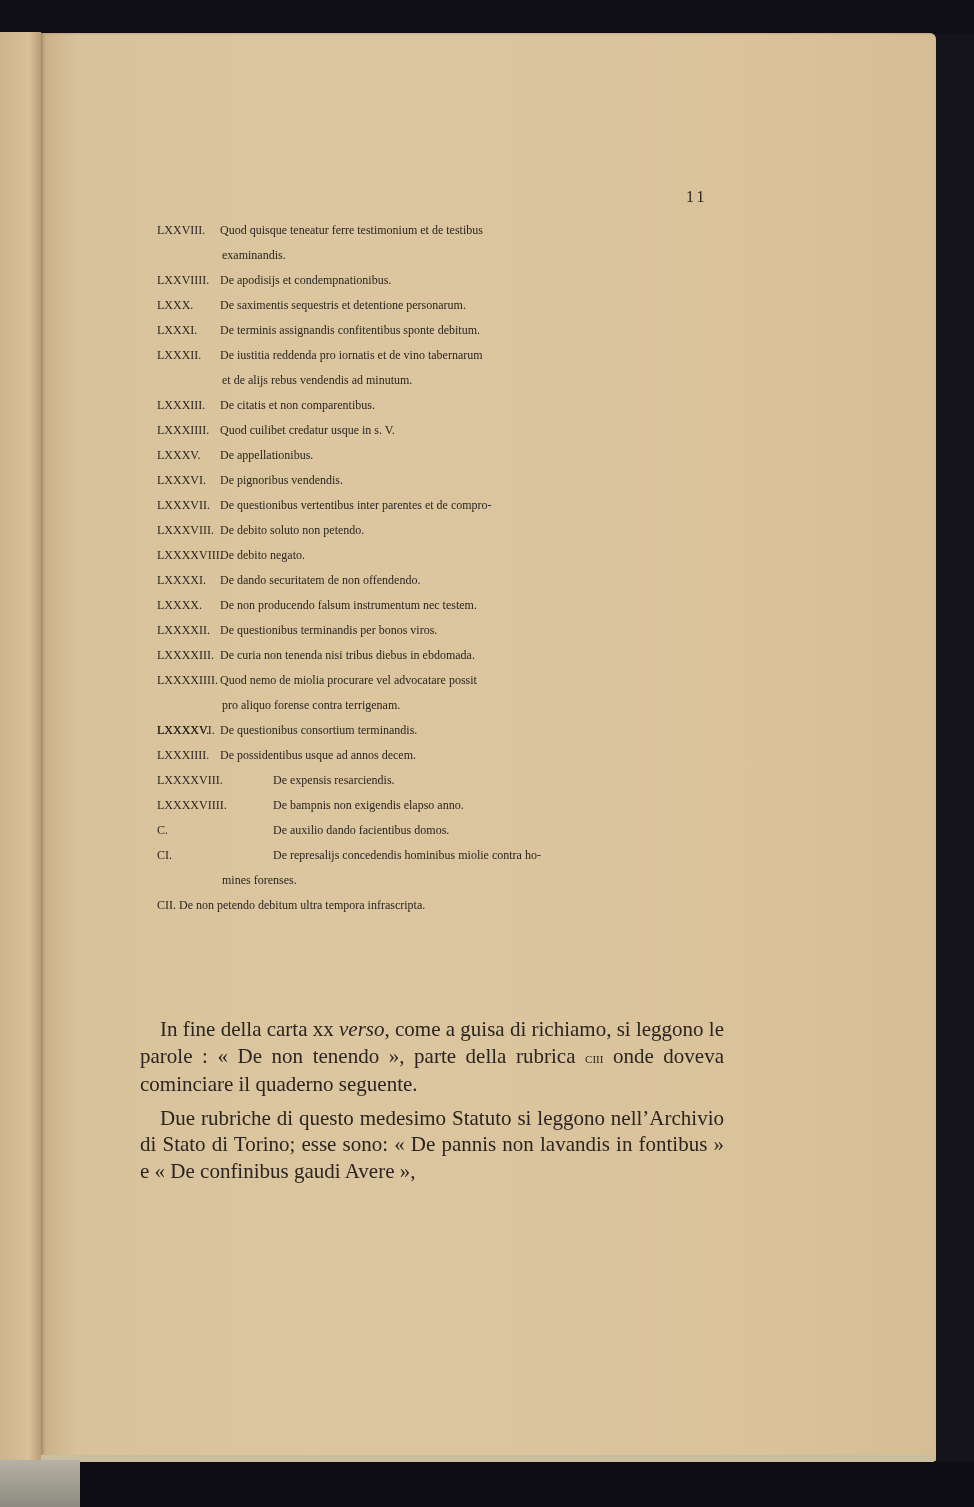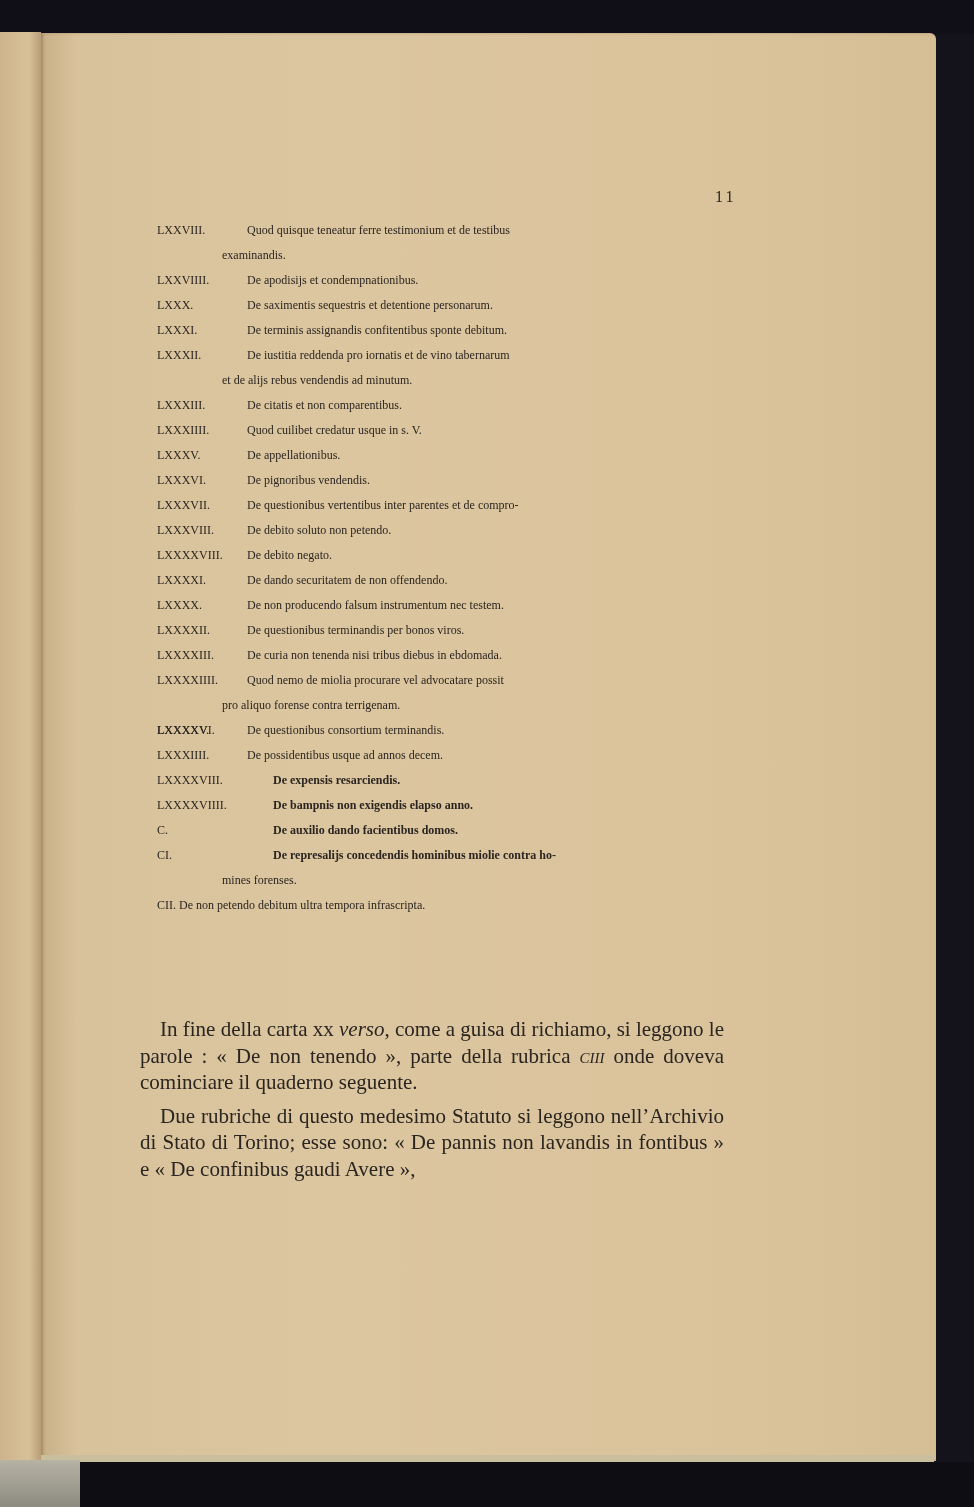--- a/index.html
+++ b/index.html
@@ -23,37 +23,37 @@
     position: absolute; left: 41px; top: 33px; width: 895px; height: 1428px;
     background: linear-gradient(90deg, #c8af88 0%, #d8c29b 4%, #dcc6a0 30%, #dac39b 80%, #d5bd94 100%);
     border-top-right-radius: 6px;
     box-shadow: inset 2px 0 3px rgba(90,70,40,0.35);
   }
   .page-foot-strip {
     position: absolute; left: 41px; top: 1455px; width: 893px; height: 10px;
     background: #c9bf9f;
   }
   .page-number {
-    position: absolute; left: 715px; top: 188px;
+    position: absolute; left: 686px; top: 188px;
     font-size: 16px; letter-spacing: 3px;
   }
   .toc { position: absolute; left: 157px; top: 218px; width: 575px; }
   .toc-row { position: relative; font-size: 12px; line-height: 25px; }
   .toc-num { position: absolute; left: 0; top: 0; white-space: nowrap; }
-  .toc-title { display: block; margin-left: 90px; text-align: justify; text-align-last: left; }
+  .toc-title { display: block; margin-left: 63px; text-align: justify; text-align-last: left; }
   .toc-cont { display: block; margin-left: 65px; }
-  .toc-row.long .toc-title { margin-left: 116px; font-weight: bold; }
+  .toc-row.long .toc-title { margin-left: 116px; }
   .toc-row.inline { padding-left: 0; }
   .body-text {
     position: absolute; left: 140px; top: 1016px; width: 584px;
     font-size: 21px; line-height: 26.5px; text-align: justify;
   }
   .para { margin: 0 0 7px 0; text-indent: 20px; text-align: justify; text-align-last: left; }
   .para em { font-style: italic; }
-  .smallcaps { font-variant: small-caps; font-size: 22px; font-style: italic; }
+  .smallcaps { font-variant: small-caps; font-size: 16px; }
 </style>
 </head>
 <body>
 
 <div class="top-band"></div>
 <div class="left-leaf"></div>
 <div class="page"></div>
 <div class="page-foot-strip"></div>
 <div class="bottom-band"></div>
 <div class="left-fragment"></div>

